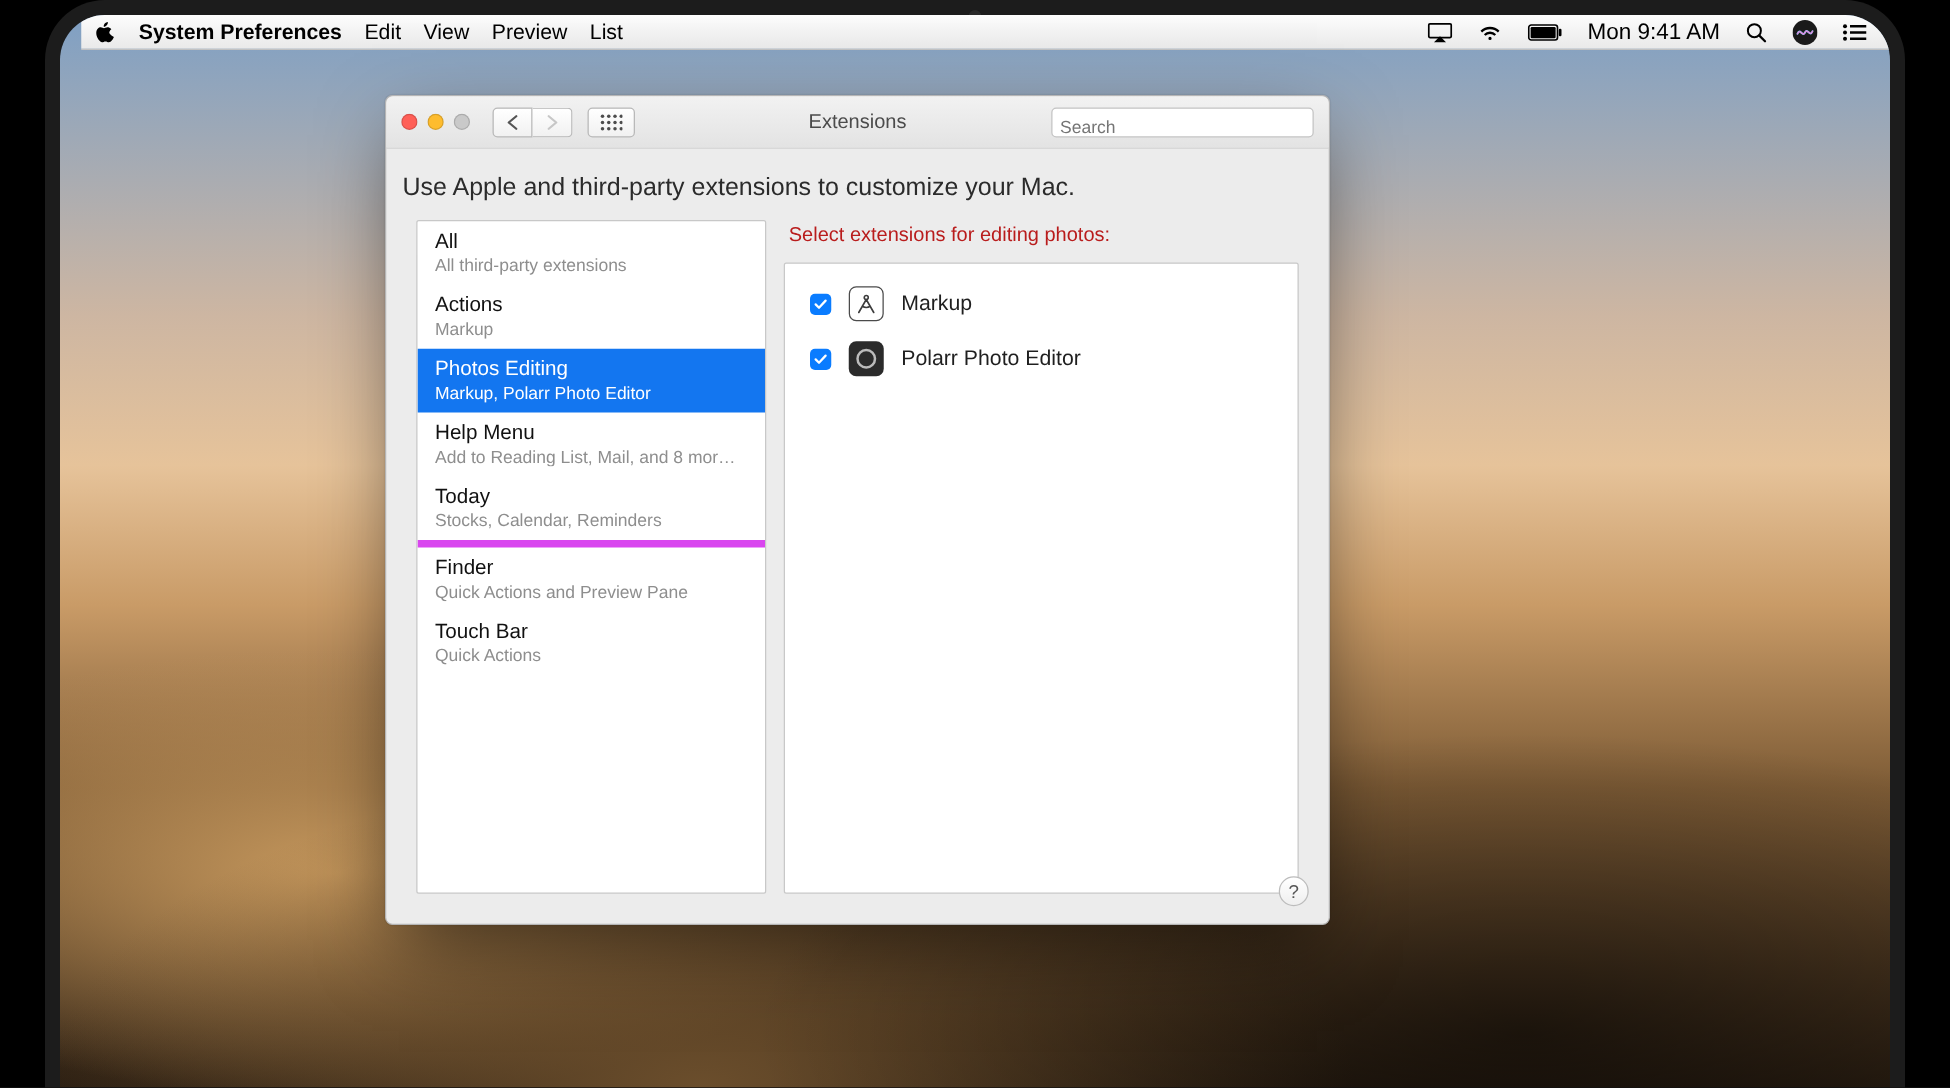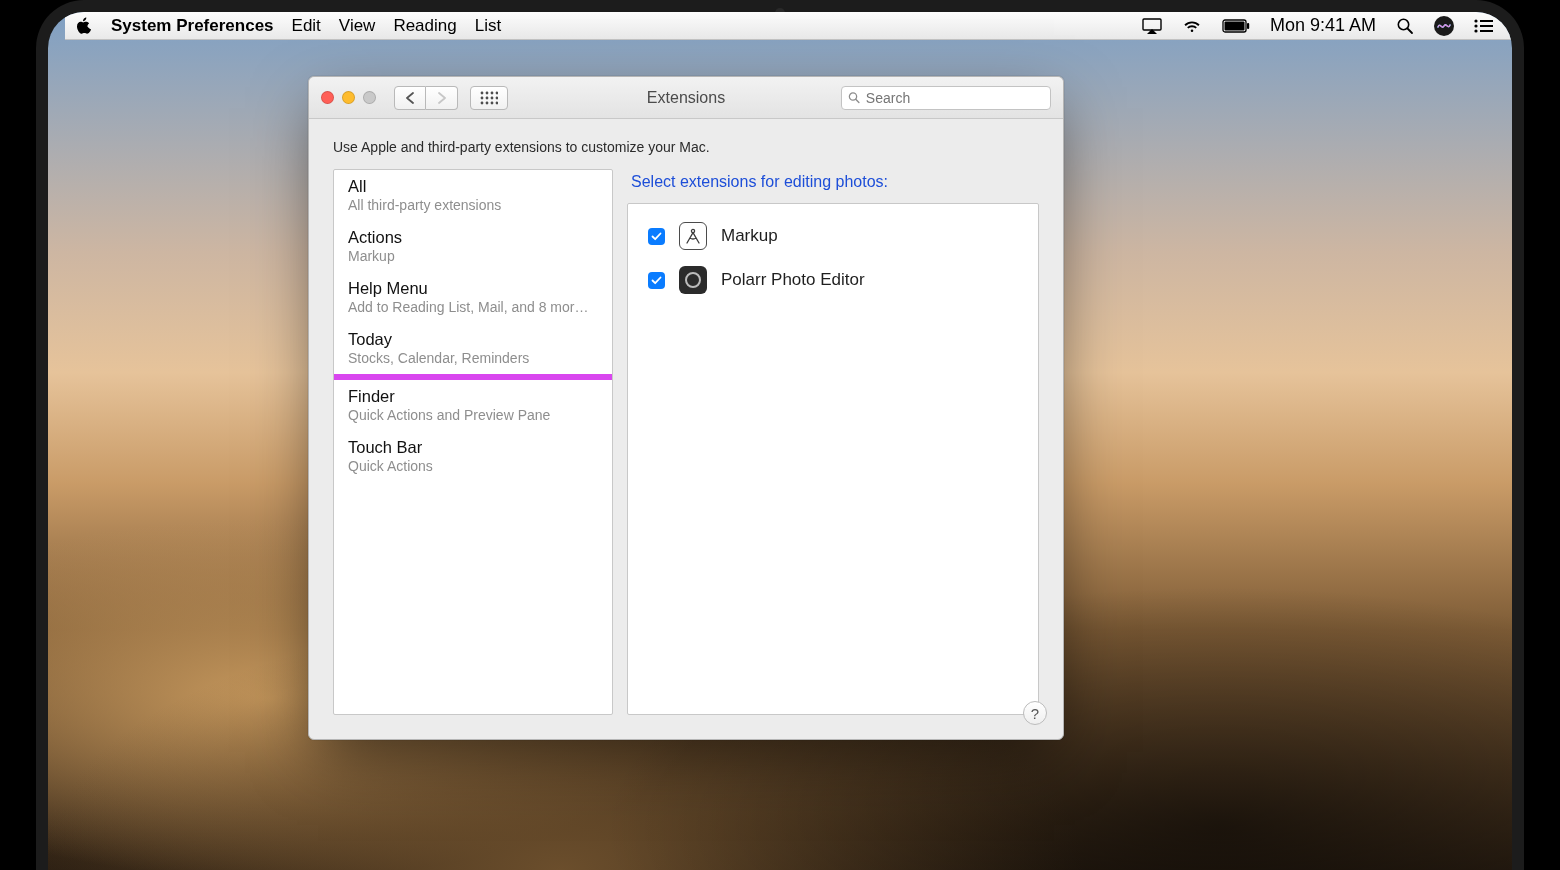--- a/index.html
+++ b/index.html
@@ -77,49 +77,49 @@
   width: 38px; height: 24px; margin-left: 12px; border-radius: 4px;
   background: linear-gradient(#fff,#f1f1f1); border: 1px solid #b9b9b9;
   display: flex; align-items: center; justify-content: center;
 }
 .wtitle {
   position: absolute; left: 0; right: 0; text-align: center;
   font-size: 16px; color: #4b4b4b; pointer-events: none;
 }
 .searchwrap {
   margin-left: auto; width: 210px; height: 24px; border-radius: 4px;
-  background: #fff; border: 1px solid #c3c3c3; display: flex; align-items: center;
-  padding: 0 6px; gap: 6px;
+  background: #fff; border: 1px solid #c3c3c3; display: flex; align-items: flex-start;
+  padding: 0 6px; gap: 6px; flex-direction: column;
 }
 .searchwrap input {
   border: none; outline: none; width: 100%; font-size: 14px; color: #333; background: transparent;
 }
 
-.desc { padding: 20px 24px 14px; font-size: 14px; color: #2b2b2b; }
+.desc { padding: 20px 13px 14px; font-size: 20px; color: #2b2b2b; }
 
 .body { flex: 1; display: flex; padding: 0 24px 24px; gap: 14px; }
 
 
 .sidebar {
   width: 280px; background: #fff; border: 1px solid #c8c8c8; border-radius: 2px;
   overflow: hidden;
 }
 .sitem {
   padding: 7px 14px 8px; border-bottom: 0;
   cursor: default;
 }
 .sitem.divider { border-top: 6px solid #d946ef; }
 .sitem .sl-title { font-size: 16.5px; color: #111; }
 .sitem .sl-sub   { font-size: 14px; color: #8e8e8e; margin-top: 1px; white-space: nowrap; overflow: hidden; text-overflow: ellipsis; }
 .sitem.selected { background: #1376f0; }
 .sitem.selected .sl-title, .sitem.selected .sl-sub { color: #fff; }
 
 
 .detail { flex: 1; display: flex; flex-direction: column; }
-.detail-head { font-size: 16px; color: #1d4ed8; margin: 4px 0 12px 4px; }
+.detail-head { font-size: 16px; color: #b91c1c; margin: 4px 0 12px 4px; }
 .detail-box {
   flex: 1; background: #fff; border: 1px solid #c8c8c8; border-radius: 2px;
   padding: 12px 20px;
 }
 .ext-row {
   display: flex; align-items: center; gap: 14px; padding: 6px 0 10px;
   font-size: 17px; color: #1f1f1f;
 }
 .chk {
   width: 17px; height: 17px; border-radius: 4px; background: #0a7cff;
@@ -150,21 +150,21 @@
 
       <div class="menubar">
         <span class="apple">
           <svg width="18" height="18" viewBox="0 0 18 18">
               <path fill="#000" d="M12.4 9.4c0-2 1.6-2.9 1.7-3-0.9-1.4-2.4-1.5-2.9-1.6-1.2-.1-2.4.7-3 .7-.6 0-1.6-.7-2.6-.7C4 4.8 2 6.3 2 9.4c0 1 .2 2 .6 3 .5 1.3 2.3 4.4 4.1 4.3.9 0 1.5-.6 2.7-.6 1.1 0 1.7.6 2.7.6 1.9 0 3.5-2.9 4-4.2-2.5-1.2-3.7-3.1-3.7-3.1zM10.4 3.1c1-1.2.9-2.3.9-2.6-.9 0-1.9.6-2.5 1.3-.6.7-.9 1.5-.8 2.5 1 .1 1.8-.5 2.4-1.2z"></path>
             </svg>
         </span>
         <span class="appname">System Preferences</span>
         <span class="mitem">Edit</span>
         <span class="mitem">View</span>
-        <span class="mitem">Reading</span>
+        <span class="mitem">Preview</span>
         <span class="mitem">List</span>
         <span class="spacer"></span>
 
         <span class="ricon">
           <svg width="20" height="16" viewBox="0 0 20 16">
               <rect x="1" y="1" width="18" height="11" rx="1" fill="none" stroke="#000" stroke-width="1.4"></rect>
               <path d="M5 16 L10 11 L15 16 Z" fill="#000"></path>
             </svg>
         </span>
         <span class="ricon">
@@ -257,20 +257,24 @@
         <div class="body">
 
           <div class="sidebar" id="sidebar">
               <div class="sitem">
                 <div class="sl-title">All</div>
                 <div class="sl-sub">All third-party extensions</div>
               </div>
               <div class="sitem">
                 <div class="sl-title">Actions</div>
                 <div class="sl-sub">Markup</div>
+              </div>
+              <div class="sitem selected">
+                <div class="sl-title">Photos Editing</div>
+                <div class="sl-sub">Markup, Polarr Photo Editor</div>
               </div>
               <div class="sitem">
                 <div class="sl-title">Help Menu</div>
                 <div class="sl-sub">Add to Reading List, Mail, and 8 mor…</div>
               </div>
               <div class="sitem">
                 <div class="sl-title">Today</div>
                 <div class="sl-sub">Stocks, Calendar, Reminders</div>
               </div>
               <div class="sitem divider">

